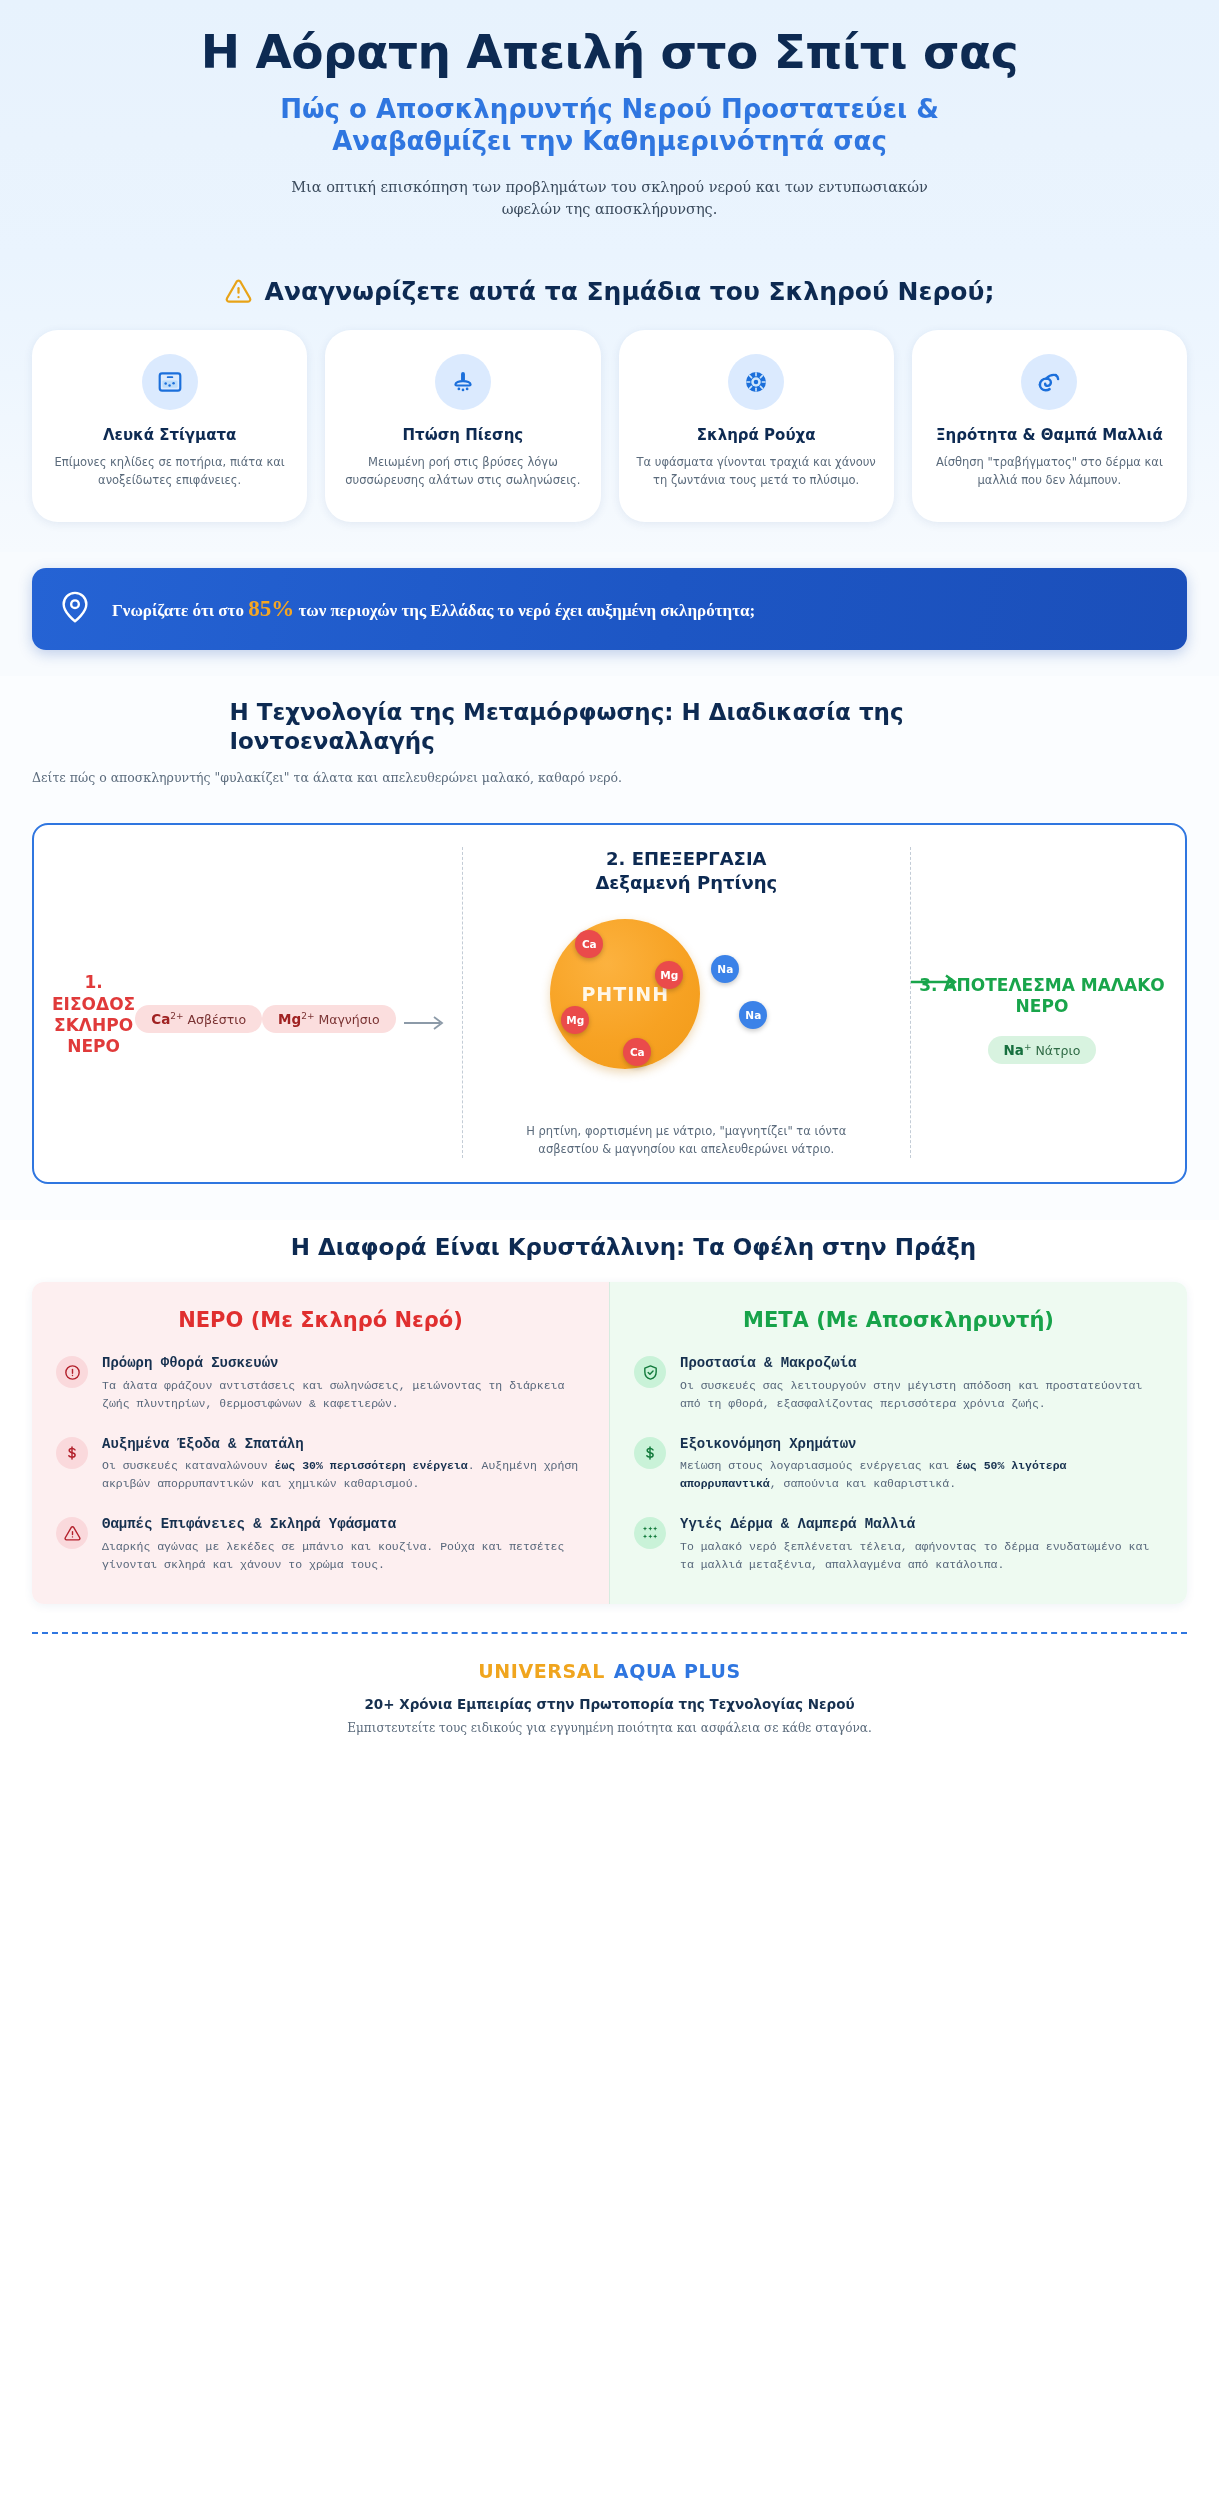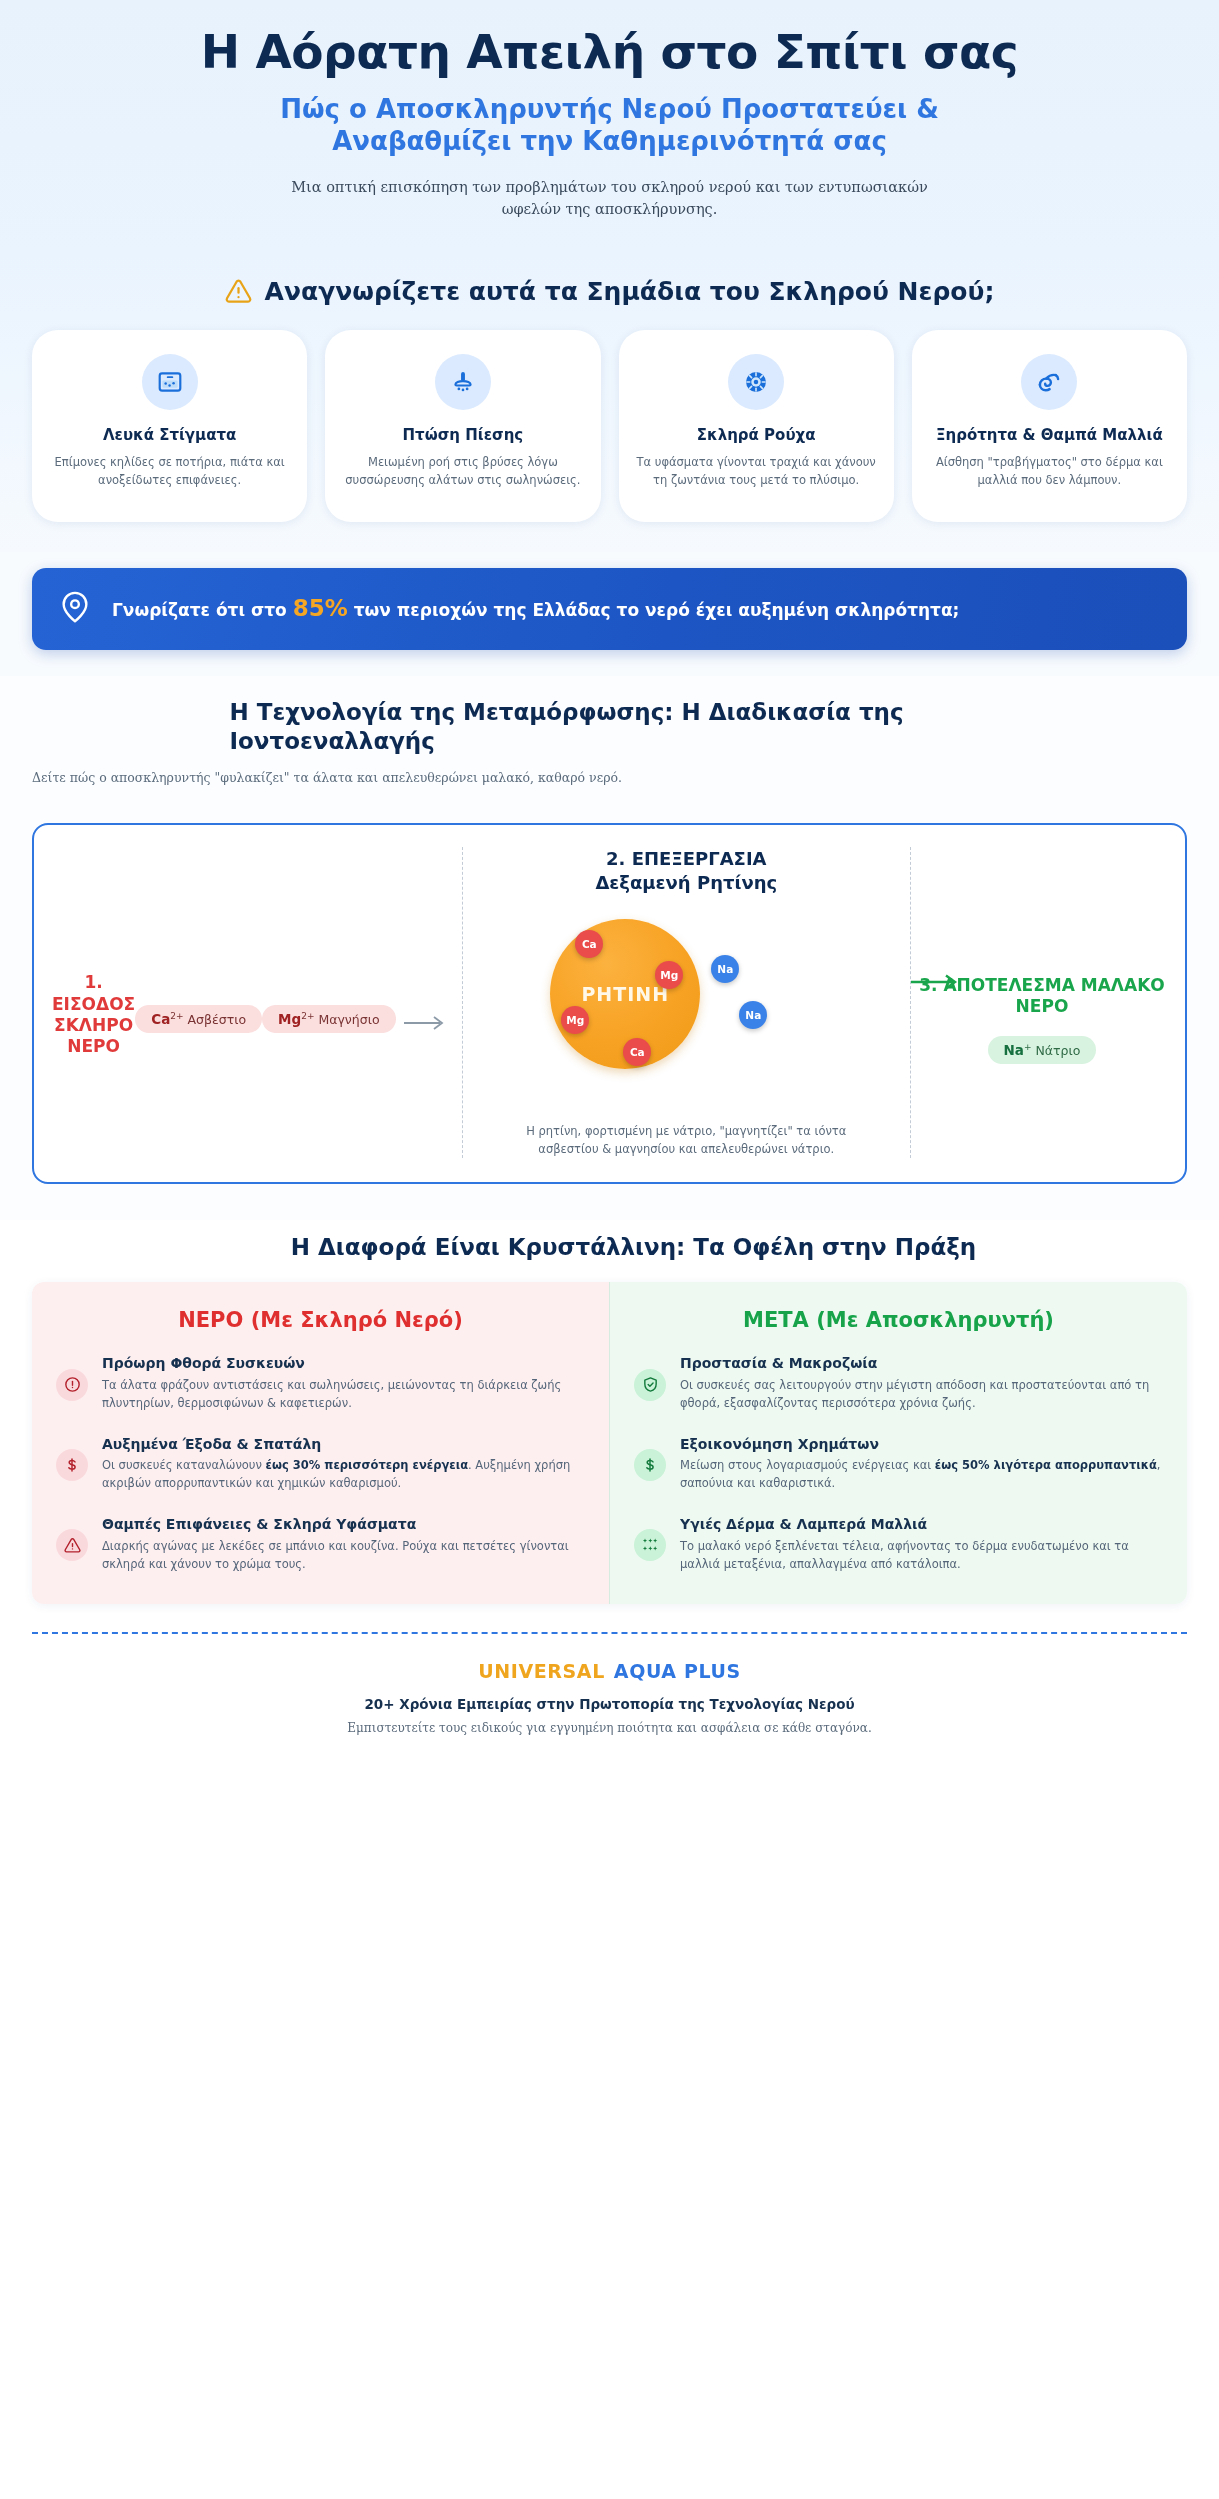--- a/index.html
+++ b/index.html
@@ -94,20 +94,21 @@
   .card p {
     font-size: 11.5px;
     line-height: 1.52;
     color: #5b6b7c;
   }
 
   
   .stat-wrap {
     background: #f8fbfe;
     padding: 16px 32px 26px 32px;
+    font-family: Liberation Serif, serif;
   }
   .stat-banner {
     background: linear-gradient(100deg, #2563d4 0%, #1d56c4 55%, #1b4fba 100%);
     border-radius: 14px;
     padding: 22px 26px 22px 26px;
     display: flex;
     align-items: center;
     gap: 20px;
     box-shadow: 0 4px 14px rgba(25, 75, 175, 0.25);
   }
@@ -280,21 +281,21 @@
   .col-after  { background: #eefaf1; border-left: 1px solid #d6ece0; }
   .col h3 {
     text-align: center;
     font-size: 21px;
     font-weight: bold;
     margin-bottom: 22px;
   }
   .col-before h3 { color: #e02f2f; }
   .col-after  h3 { color: #17a34a; }
 
-  .bitem { display: flex; gap: 14px; margin-bottom: 22px; align-items: center; }
+  .bitem { display: flex; gap: 14px; margin-bottom: 22px; align-items: flex-start; font-family: Liberation Mono, monospace; }
   .bitem:last-child { margin-bottom: 0; }
   .bicon {
     flex: 0 0 auto;
     width: 32px; height: 32px; border-radius: 50%;
     display: flex; align-items: center; justify-content: center;
     margin-top: 2px;
   }
   .bicon-red   { background: #fad9dc; }
   .bicon-green { background: #c9f2d8; }
   .btext h4 {

